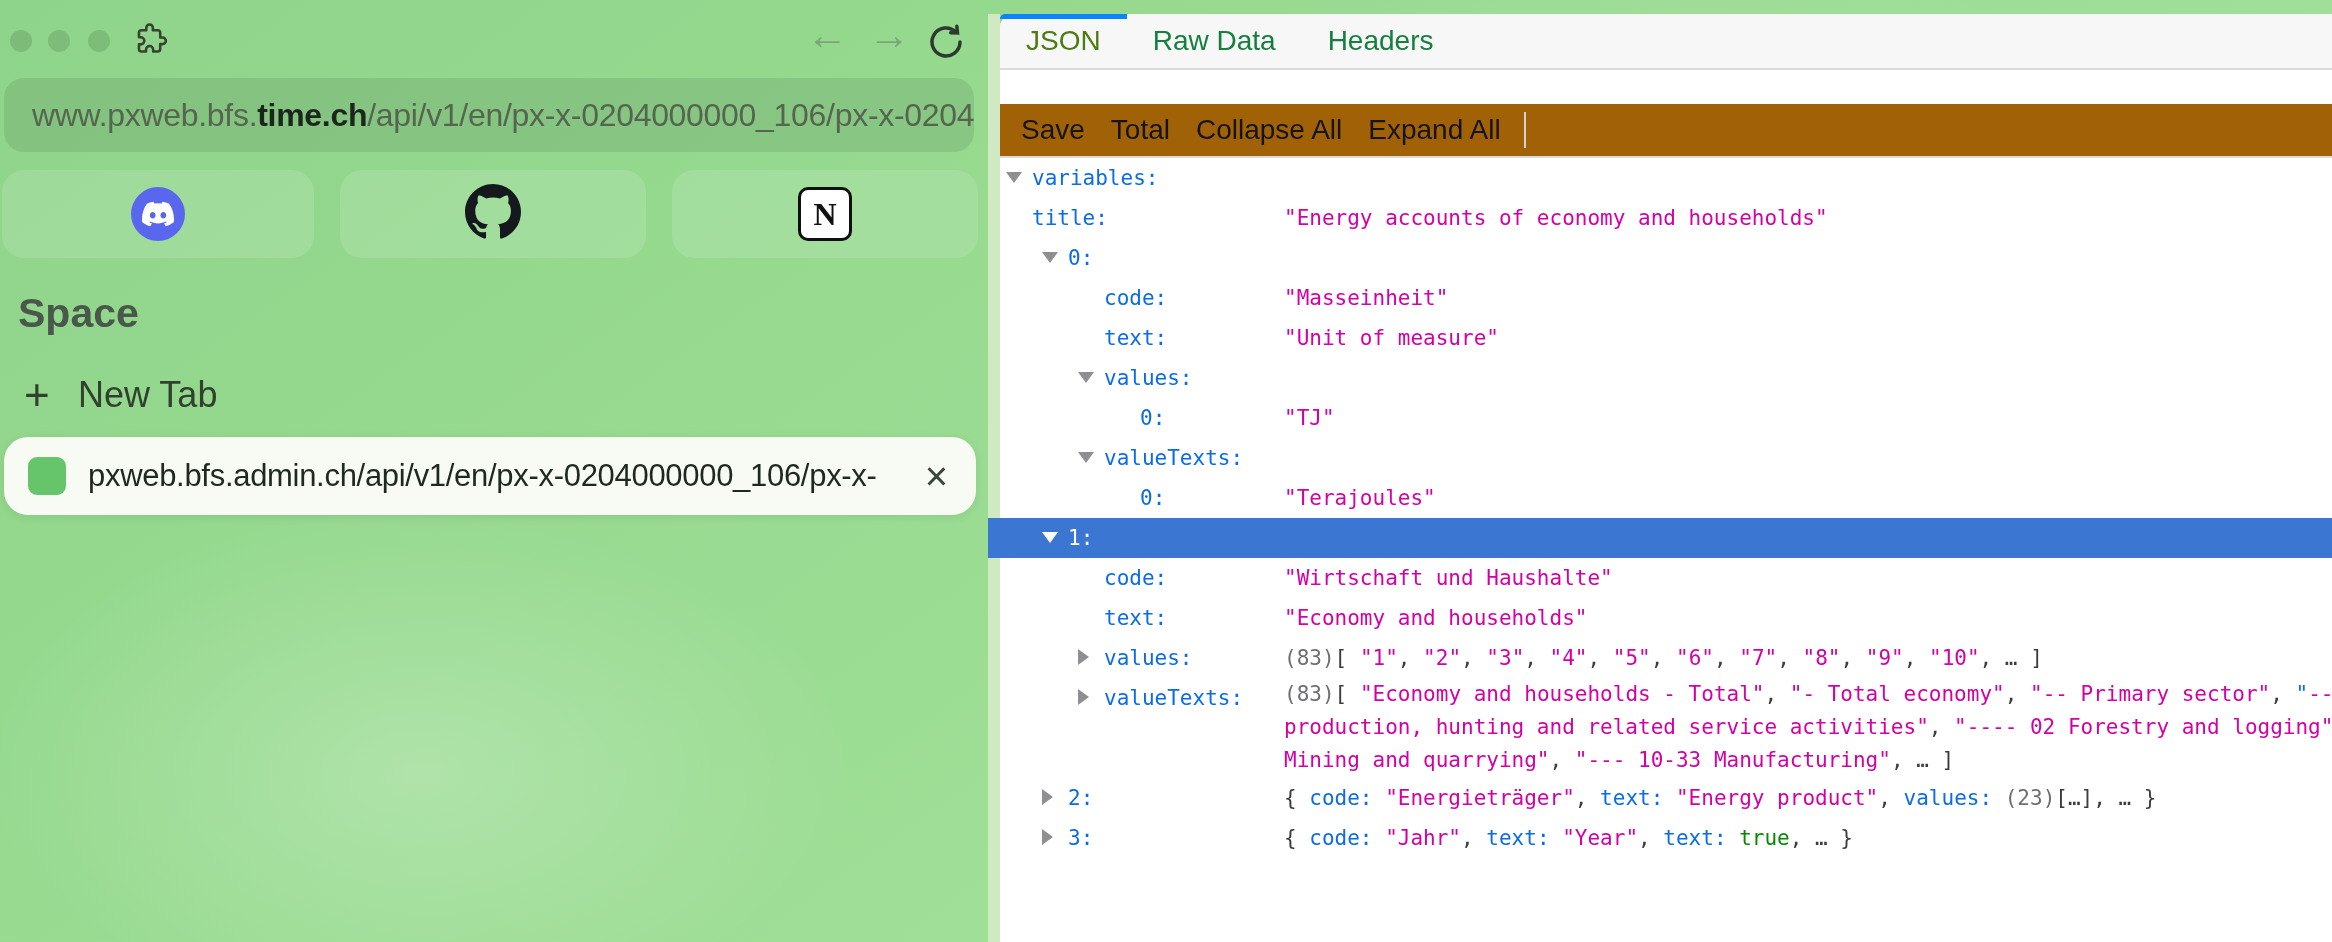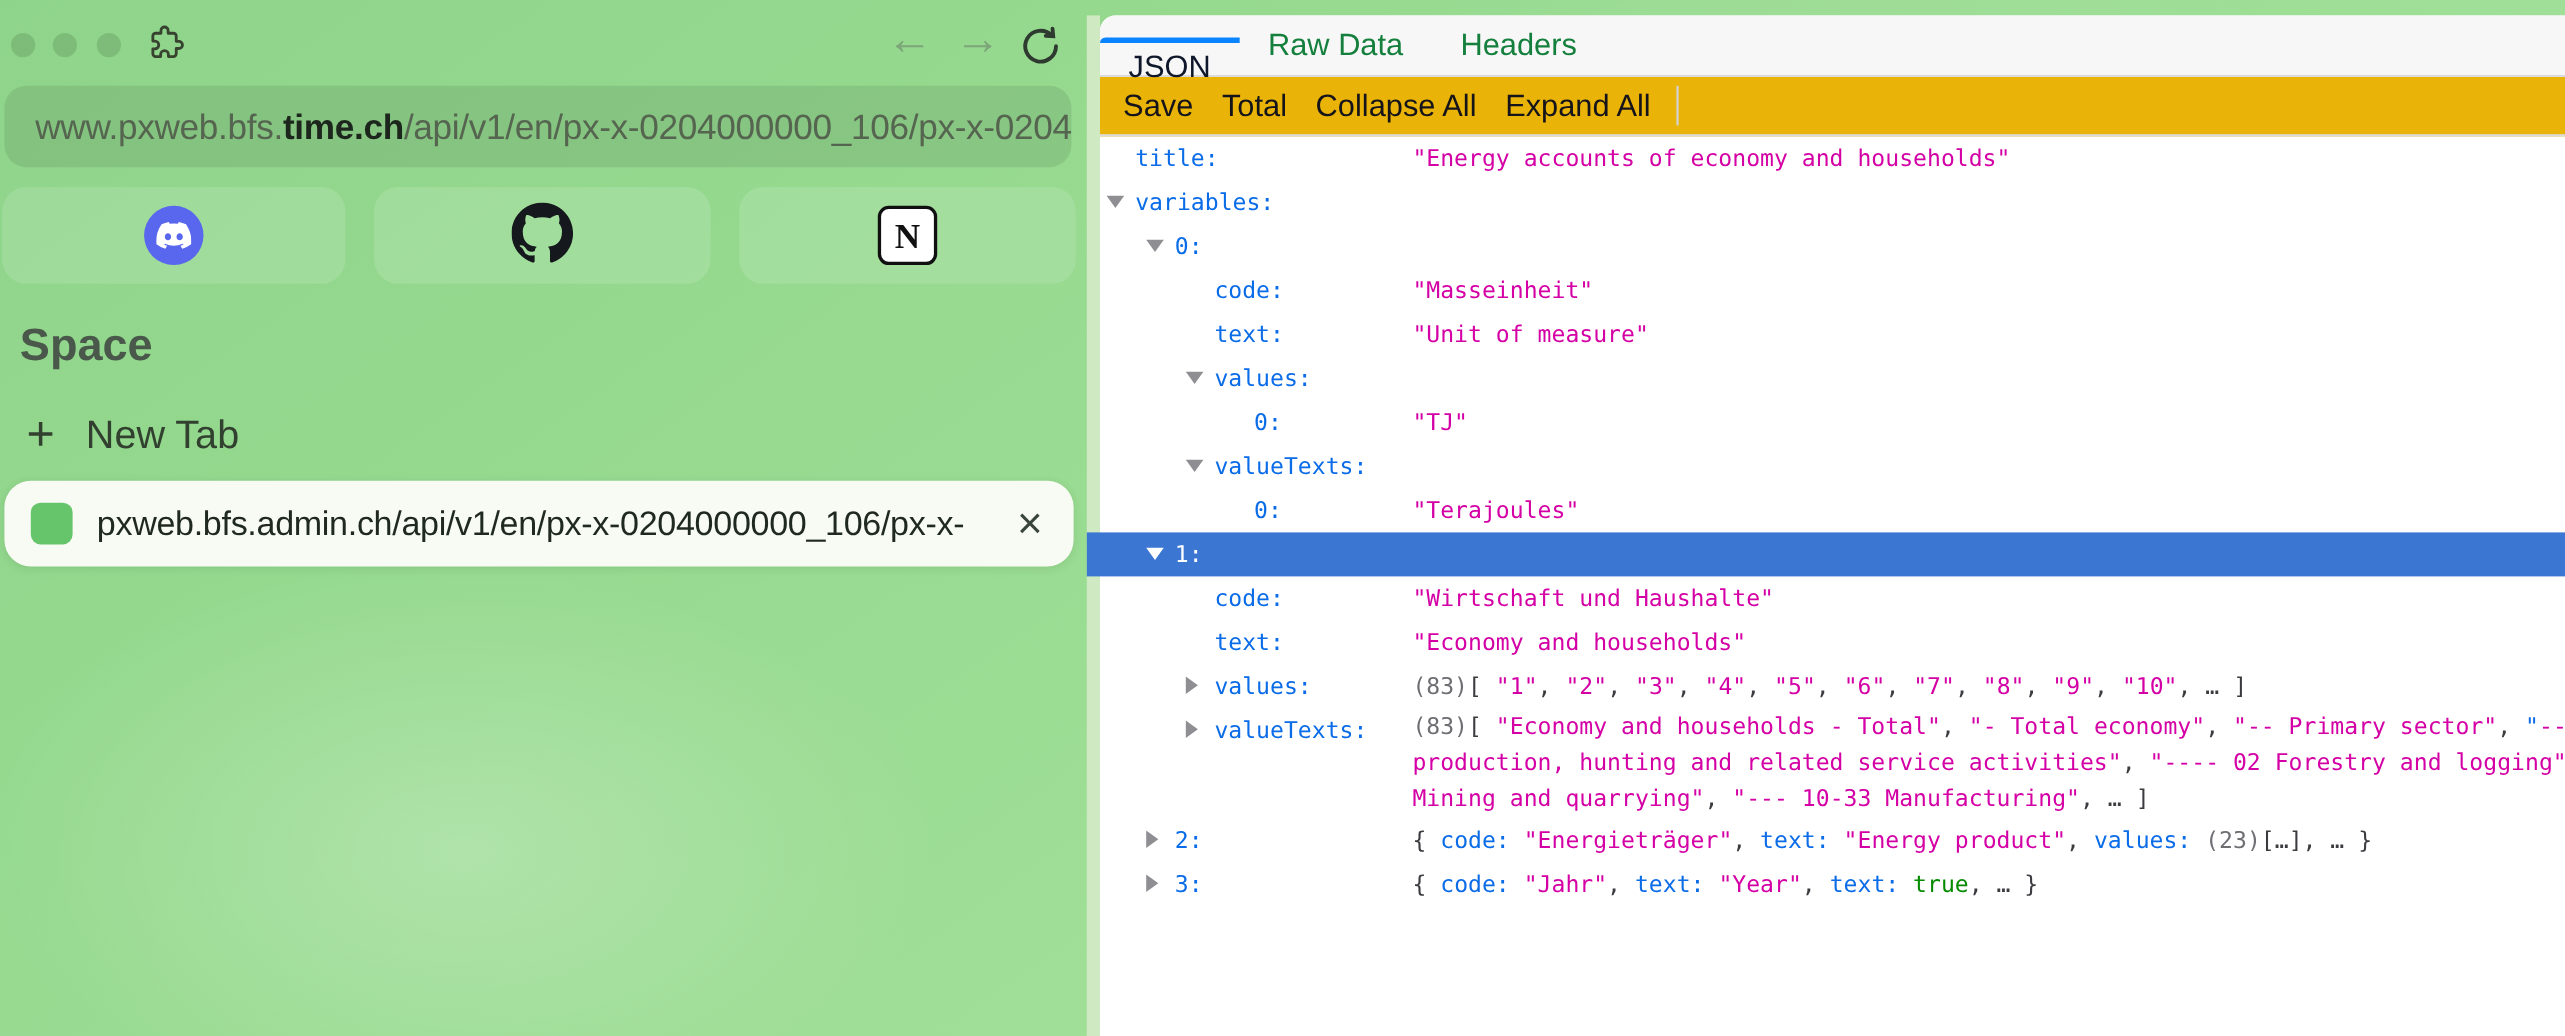--- a/index.html
+++ b/index.html
@@ -37,24 +37,24 @@
   .tabtitle{position:absolute;left:84px;right:100px;top:0;line-height:78px;font-size:31px;color:#1f2920;
     white-space:nowrap;overflow:hidden;letter-spacing:-.3px;}
   .tclose{position:absolute;right:28px;top:0;line-height:78px;font-size:40px;color:#39443a;}
   
   .strip{position:absolute;left:988px;top:14px;width:12px;height:928px;background:#cfe9c2;}
   .panel{position:absolute;left:1000px;top:14px;width:1332px;height:928px;background:#fff;
     border-radius:14px 0 0 0;}
   .tabbar{position:relative;height:54px;background:#f7f7f8;border-bottom:2px solid #dbdbdc;
     border-radius:14px 0 0 0;display:flex;}
   .vtab{line-height:54px;padding:0 26px;font-size:28px;color:#15803d;position:relative;}
-  .vtab.active{color:#0f172a;margin-top:20px;}
+  .vtab.active{color:#4d7c0f;}
   .vtab.active::before{content:"";position:absolute;left:0;top:0;right:0;height:5px;background:#0a84ff;
     border-radius:14px 0 0 0;}
-  .toolbar{height:52px;background:#eab308;border-bottom:2px solid #dbdbdc;display:flex;align-items:center;}
+  .toolbar{height:52px;background:#a16207;border-bottom:2px solid #dbdbdc;display:flex;align-items:center;margin-top:34px;}
   .tbtn{font-size:28px;color:#15141a;padding:0 13px;line-height:52px;}
   .tbtn:first-child{margin-left:8px;}
   .sep{width:2px;height:36px;background:#d2d2d4;margin:0 10px;}
   .filter{flex:1;align-self:stretch;background:#fff;display:flex;align-items:center;}
   .funnel{margin-left:16px;}
   .fphold{margin-left:12px;font-size:28px;color:#8f8f93;}
   .content{position:relative;font-family:"DejaVu Sans Mono","Liberation Mono",monospace;font-size:21px;}
   .row{position:relative;height:40px;line-height:40px;white-space:nowrap;overflow:hidden;
     margin-left:-12px;padding-left:12px;}
   .row.sel{background:#3a76d2;}
@@ -143,26 +143,26 @@
       <span id="tbuttons" style="display:flex;align-items:center;">
           <span class="tbtn">Save</span>
           <span class="tbtn">Total</span>
           <span class="tbtn">Collapse All</span>
           <span class="tbtn">Expand All</span>
         </span>
       <span class="sep"></span>
     </div>
     <div class="content" id="jsonrows">
         <div class="row">
+          <span class="arrow down" style="left: 18px;"></span>
+          <span class="k" style="left: 44px;">variables:</span>
+        </div>
+        <div class="row">
           <span class="k" style="left: 44px;">title:</span>
           <span class="v"><span class="seg-str">"Energy accounts of economy and households"</span></span>
-        </div>
-        <div class="row">
-          <span class="arrow down" style="left: 18px;"></span>
-          <span class="k" style="left: 44px;">variables:</span>
         </div>
         <div class="row">
           <span class="arrow down" style="left: 54px;"></span>
           <span class="k" style="left: 80px;">0:</span>
         </div>
         <div class="row">
           <span class="k" style="left: 116px;">code:</span>
           <span class="v"><span class="seg-str">"Masseinheit"</span></span>
         </div>
         <div class="row">

